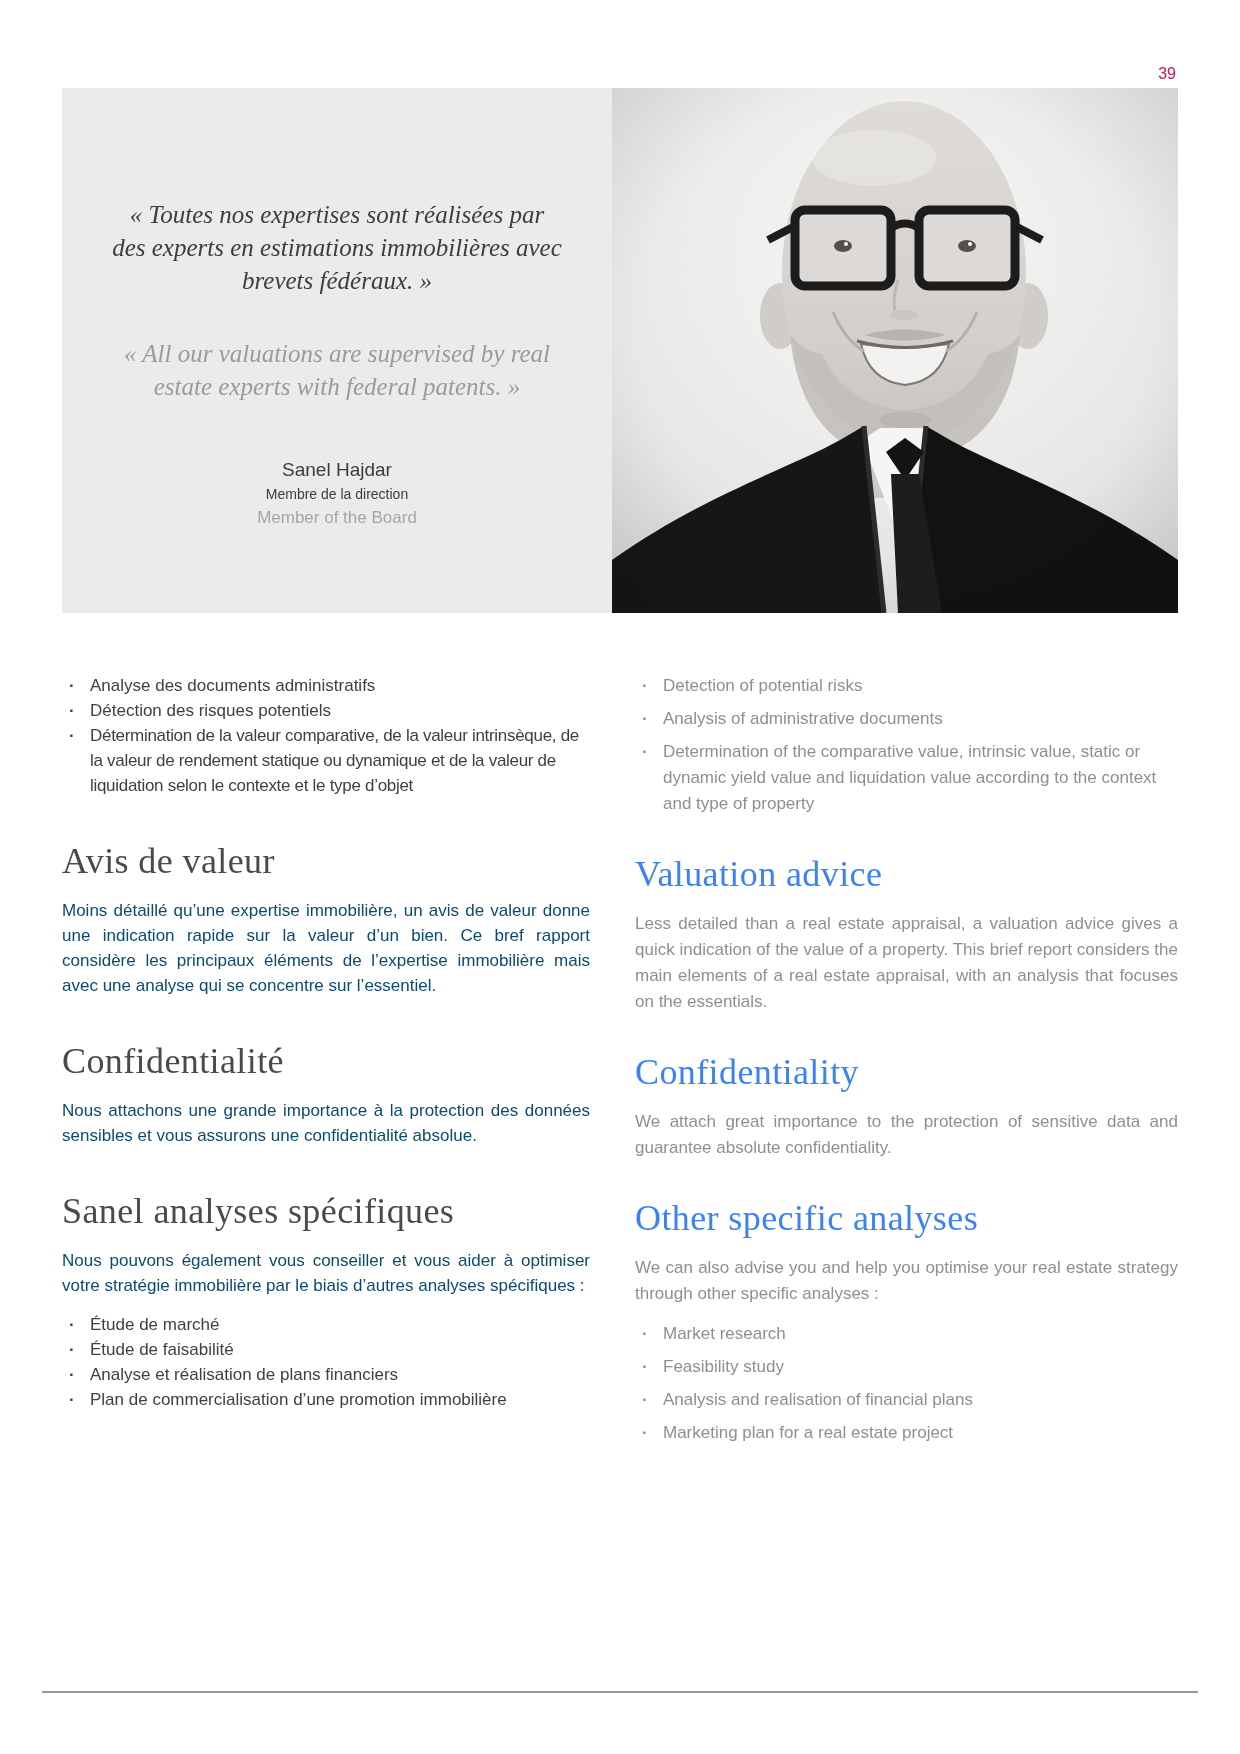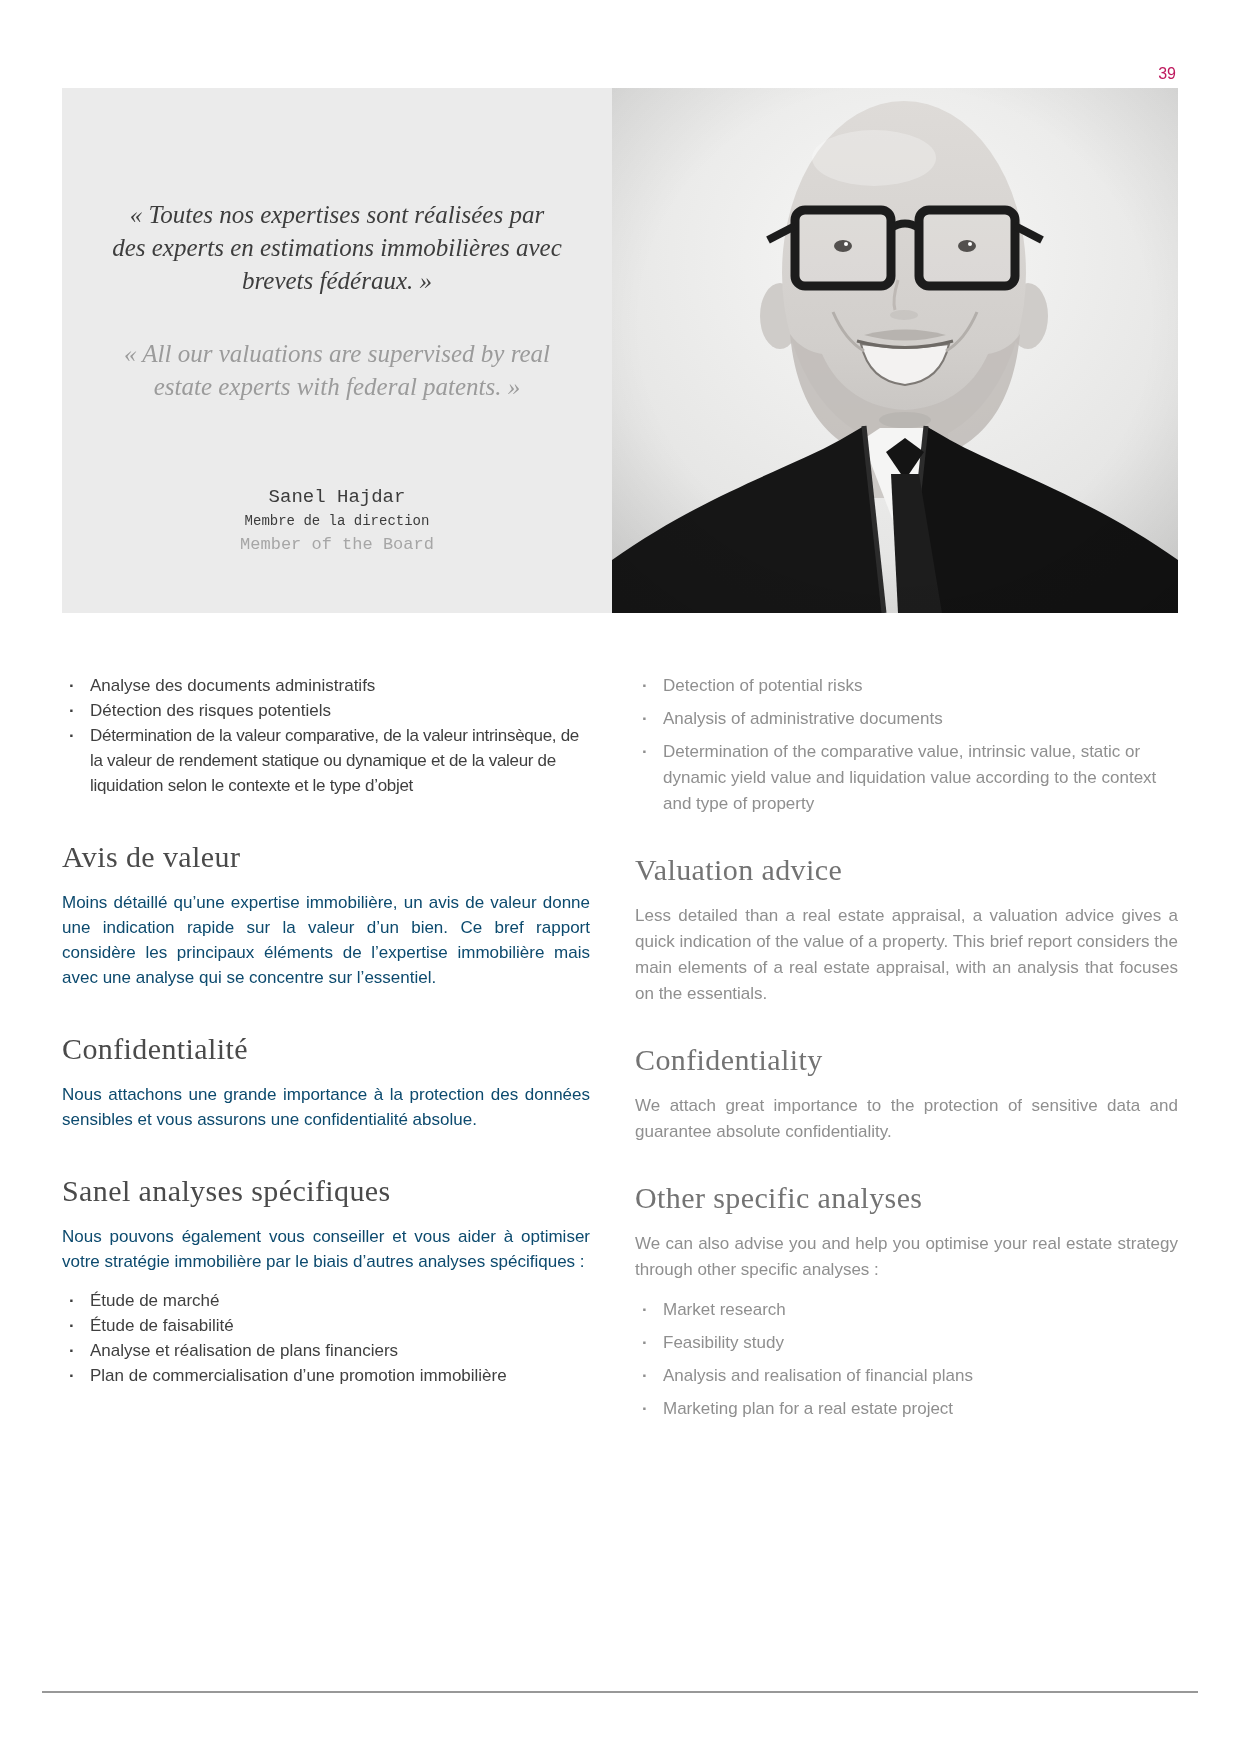--- a/index.html
+++ b/index.html
@@ -40,21 +40,21 @@
   }
   .quote-fr, .quote-en {
     font-family: "Liberation Serif", serif;
     font-style: italic;
     font-size: 25px;
     line-height: 33px;
     max-width: 452px;
   }
   .quote-fr { color: #3d3d3d; }
   .quote-en { color: #9b9b9b; margin-top: 31px; max-width: 470px; }
-  .person { margin-top: 73px; font-family: Liberation Mono, monospace; }
+  .person { margin-top: 46px; }
   .person-name { font-size: 19px; line-height: 24px; color: #3c3c3c; }
   .person-role-fr { font-size: 14px; line-height: 24px; color: #3c3c3c; }
   .person-role-en { font-size: 17px; line-height: 23px; color: #a6a6a6; }
   .hero-right {
     width: 566px;
     height: 525px;
     flex: none;
   }
   .hero-right svg { display: block; }
   
@@ -86,26 +86,26 @@
     left: 7px;
     top: 0;
     font-weight: bold;
   }
   .col-fr ul.bullets li { color: #3f3f3f; }
   .col-en ul.bullets li { color: #8f8f8f; line-height: 26px; margin-bottom: 7px; }
   .col-fr ul.bullets li.tight { letter-spacing: -0.3px; }
   h2.sec {
     font-family: "Liberation Serif", serif;
     font-weight: 400;
-    font-size: 30px;
+    font-size: 36px;
     letter-spacing: 0.4px;
     margin: 0;
   }
   .col-fr h2.sec { color: #4a4a4a; margin: 42px 0 16px 0; }
-  .col-en h2.sec { color: #737373; margin: 36px 0 16px 0; font-family: Liberation Serif, serif; }
+  .col-en h2.sec { color: #3b82f6; margin: 36px 0 16px 0; font-family: Liberation Serif, serif; }
   p.body {
     font-size: 17px;
     line-height: 25px;
     text-align: justify;
     margin: 0;
   }
   .col-fr p.body { color: #0c4a6e; }
   .col-en p.body { color: #8f8f8f; line-height: 26px; }
   ul.bullets.post { margin-top: 14px; }
   

